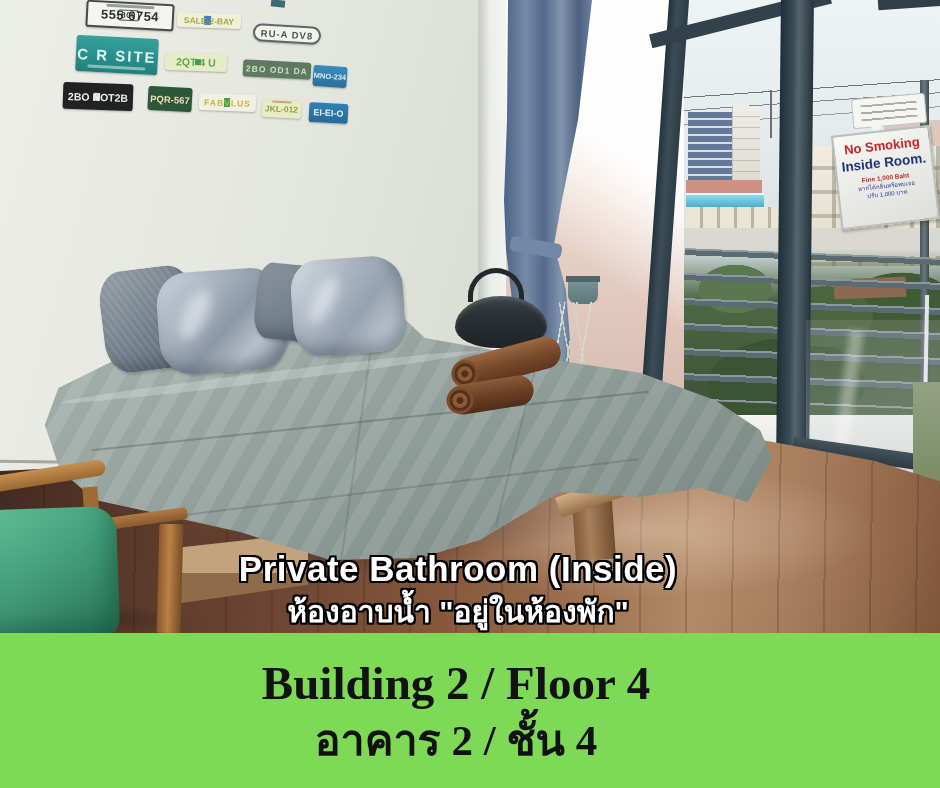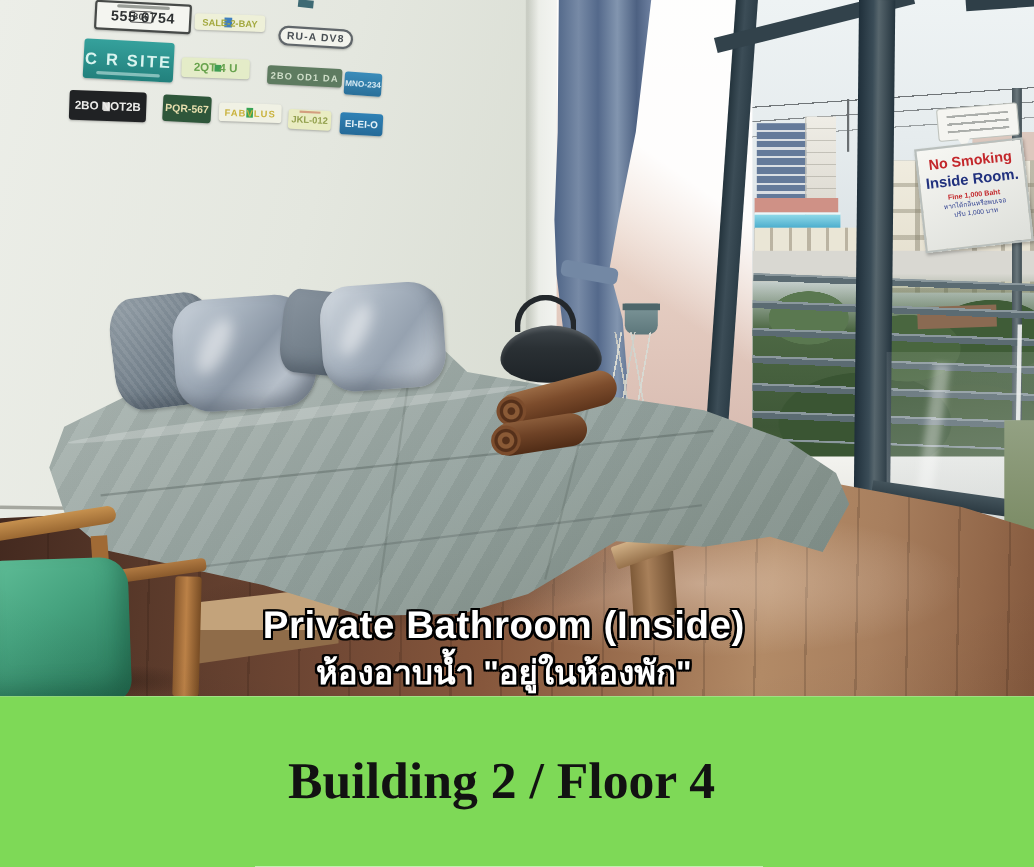--- a/index.html
+++ b/index.html
@@ -365,14 +365,15 @@
     <div class="chair-leg"></div>
 
     <div class="ov ov-en">Private Bathroom (Inside)</div>
     <div class="ov ov-th">ห้องอาบน้ำ "อยู่ในห้องพัก"</div>
 
     <div class="vig"></div>
   </div>
 
   <div class="banner">
     <div class="l1">Building 2 / Floor 4</div>
+    <div class="l2">อาคาร 2 / ชั้น 4</div>
   </div>
 </div>
 
 </body></html>

